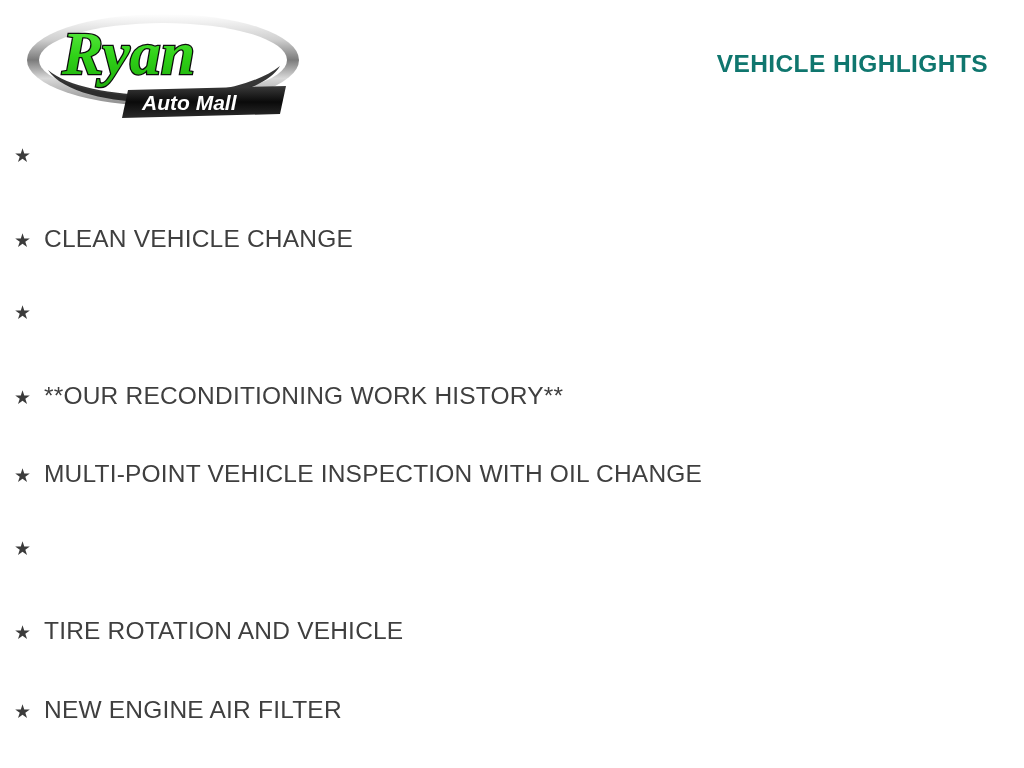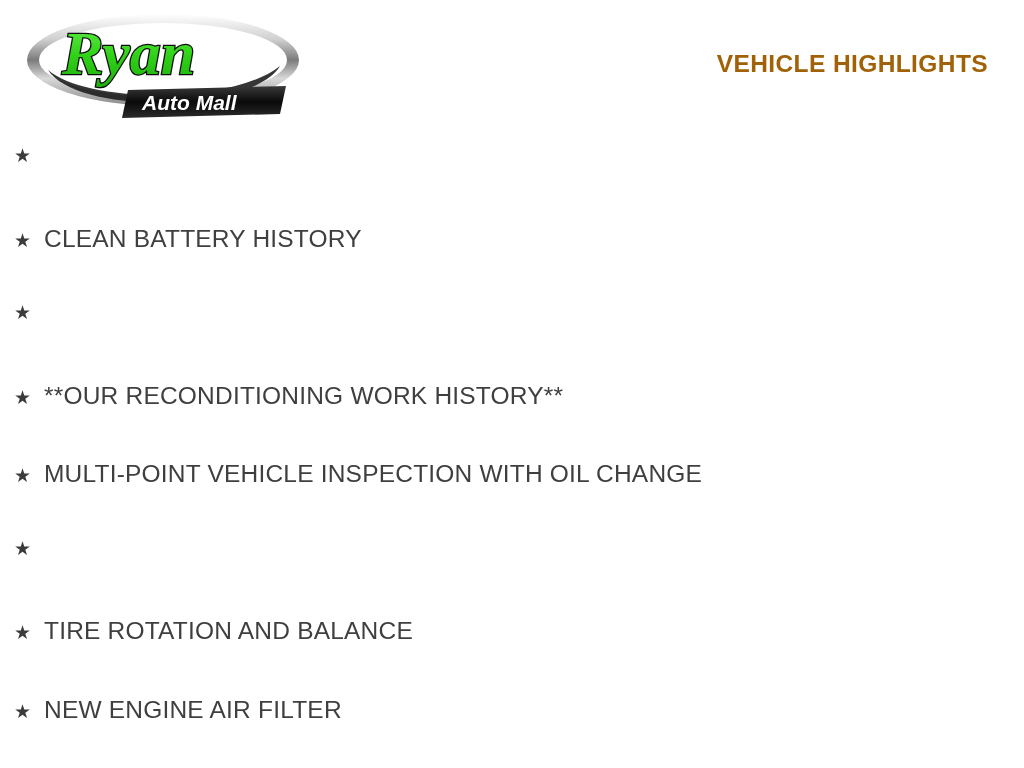--- a/index.html
+++ b/index.html
@@ -35,21 +35,21 @@
   .logo svg {
     display: block;
   }
   .header-title {
     position: absolute;
     right: 36px;
     top: 50px;
     font-size: 24.5px;
     font-weight: bold;
     letter-spacing: 0.4px;
-    color: #a16207;
+    color: #0f766e;
     white-space: nowrap;
   }
 
   
   .highlights {
     position: absolute;
     top: 146px;
     left: 0;
     width: 1024px;
     list-style: none;
@@ -122,39 +122,39 @@
 
     <div class="header-title">VEHICLE HIGHLIGHTS</div>
   </div>
 
   <ul class="highlights">
     <li class="highlight-item">
       <span class="bullet-star">★</span>
     </li>
     <li class="highlight-item">
       <span class="bullet-star">★</span>
-      <span class="highlight-text">CLEAN BATTERY HISTORY</span>
+      <span class="highlight-text">CLEAN VEHICLE CHANGE</span>
     </li>
     <li class="highlight-item">
       <span class="bullet-star">★</span>
     </li>
     <li class="highlight-item">
       <span class="bullet-star">★</span>
       <span class="highlight-text">**OUR RECONDITIONING WORK HISTORY**</span>
     </li>
     <li class="highlight-item">
       <span class="bullet-star">★</span>
       <span class="highlight-text">MULTI-POINT VEHICLE INSPECTION WITH OIL CHANGE</span>
     </li>
     <li class="highlight-item">
       <span class="bullet-star">★</span>
     </li>
     <li class="highlight-item">
       <span class="bullet-star">★</span>
-      <span class="highlight-text">TIRE ROTATION AND BALANCE</span>
+      <span class="highlight-text">TIRE ROTATION AND VEHICLE</span>
     </li>
     <li class="highlight-item">
       <span class="bullet-star">★</span>
       <span class="highlight-text">NEW ENGINE AIR FILTER</span>
     </li>
   </ul>
 
 </div>
 
 </body></html>

